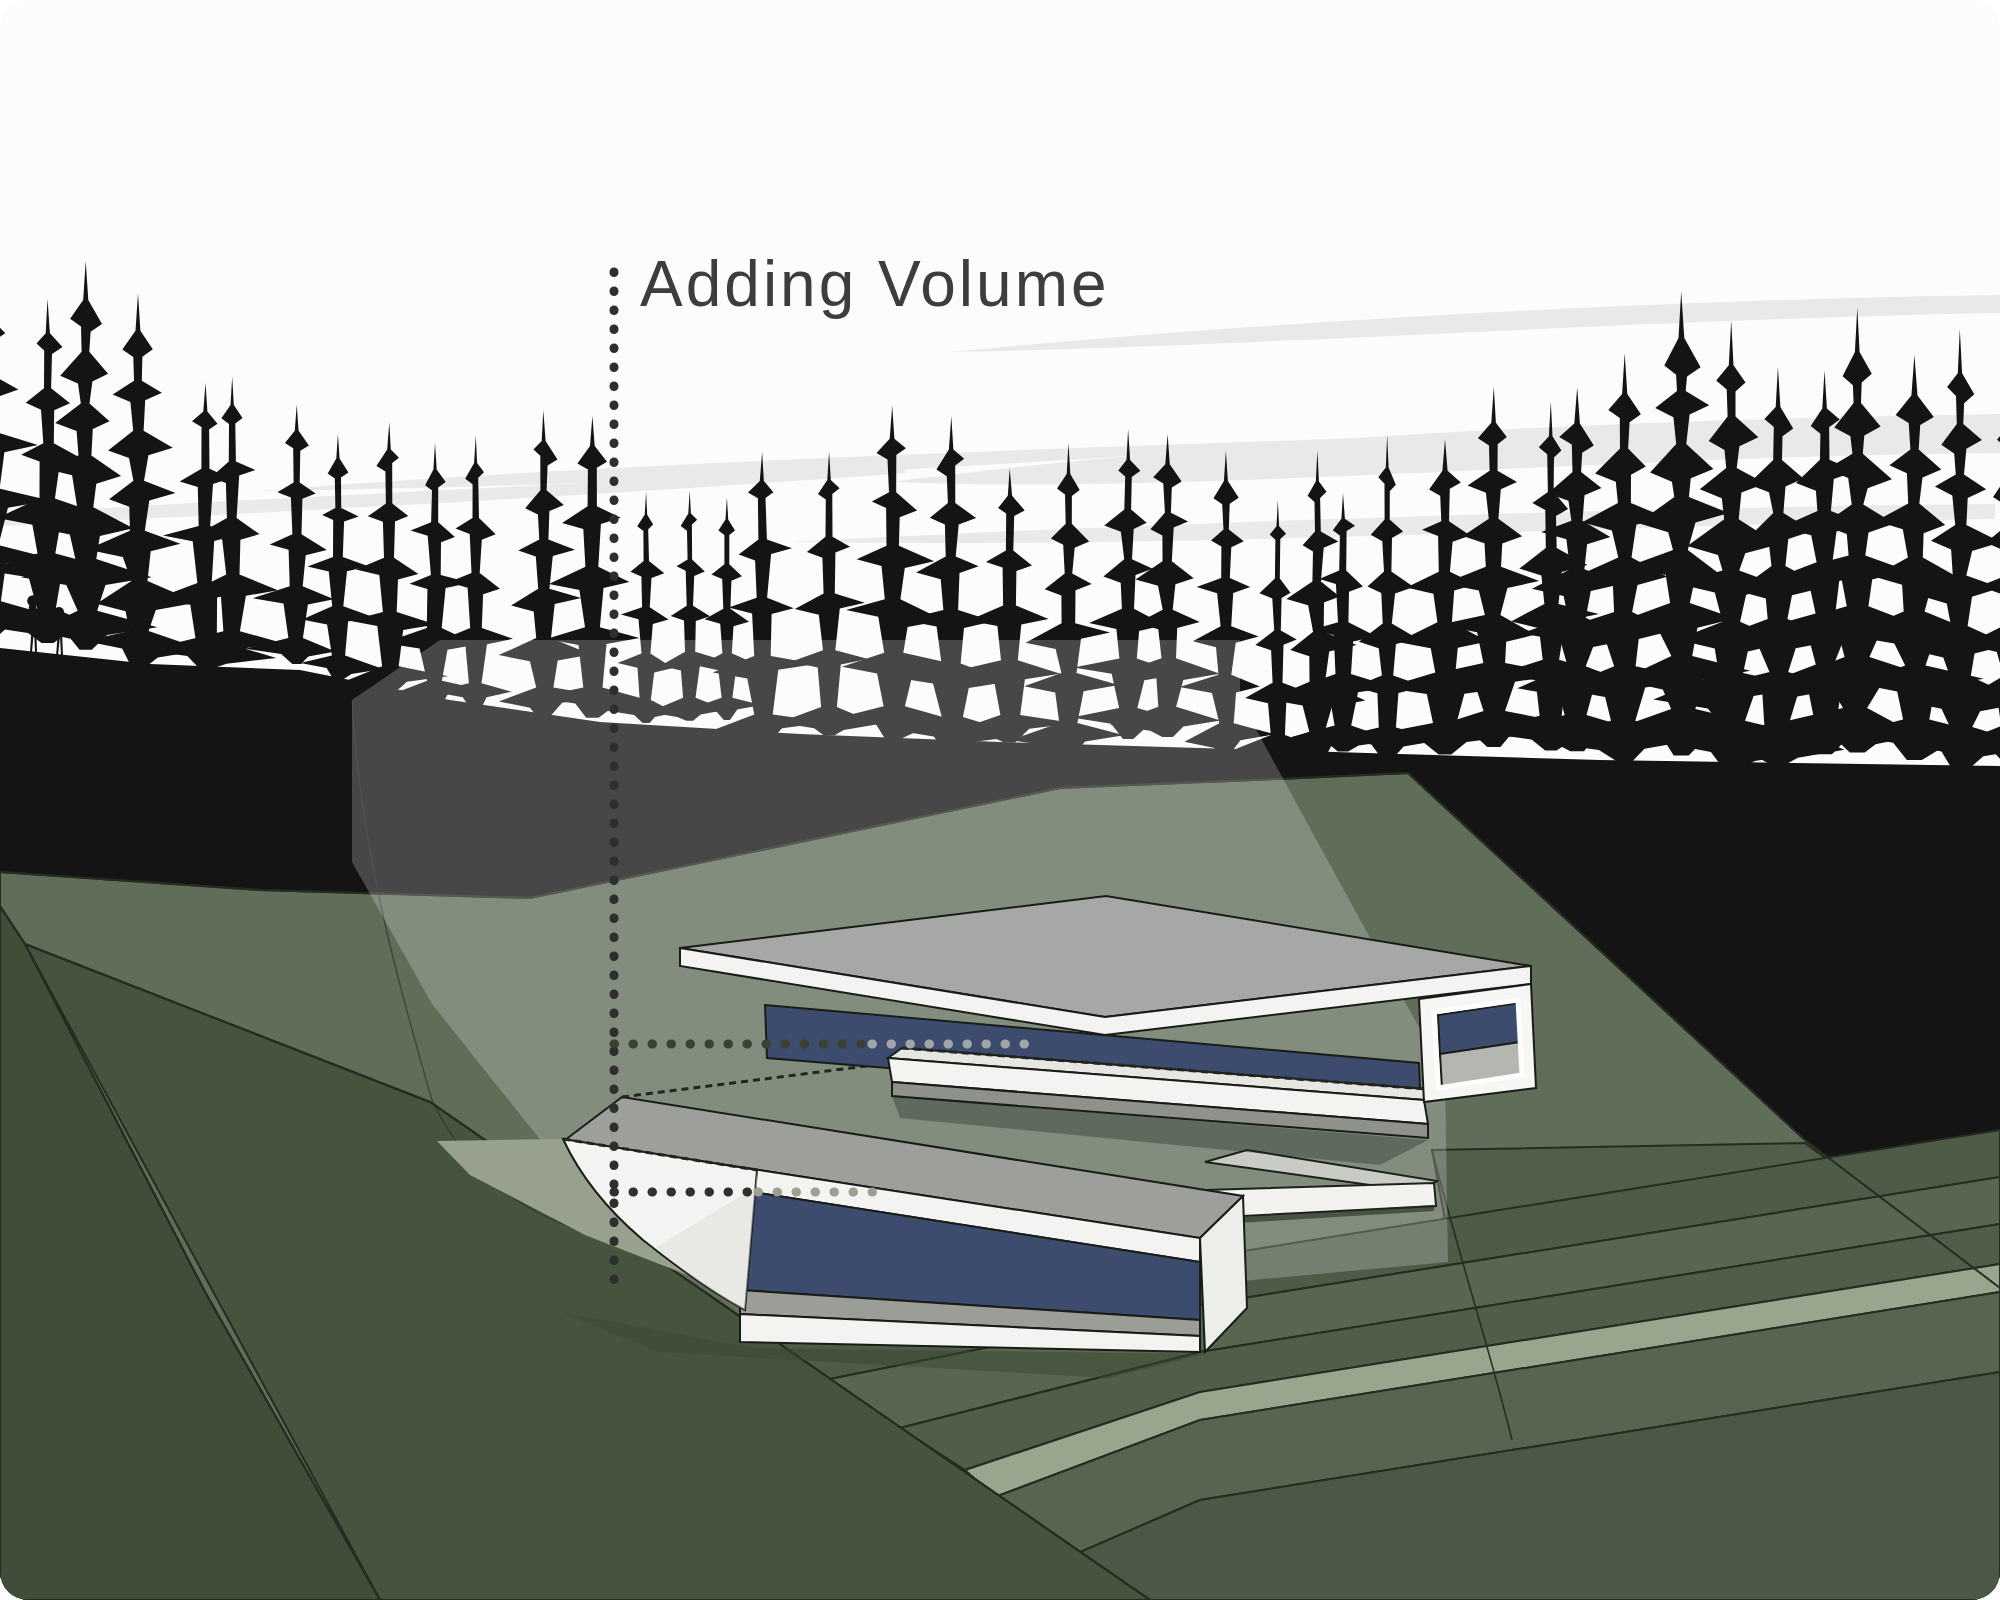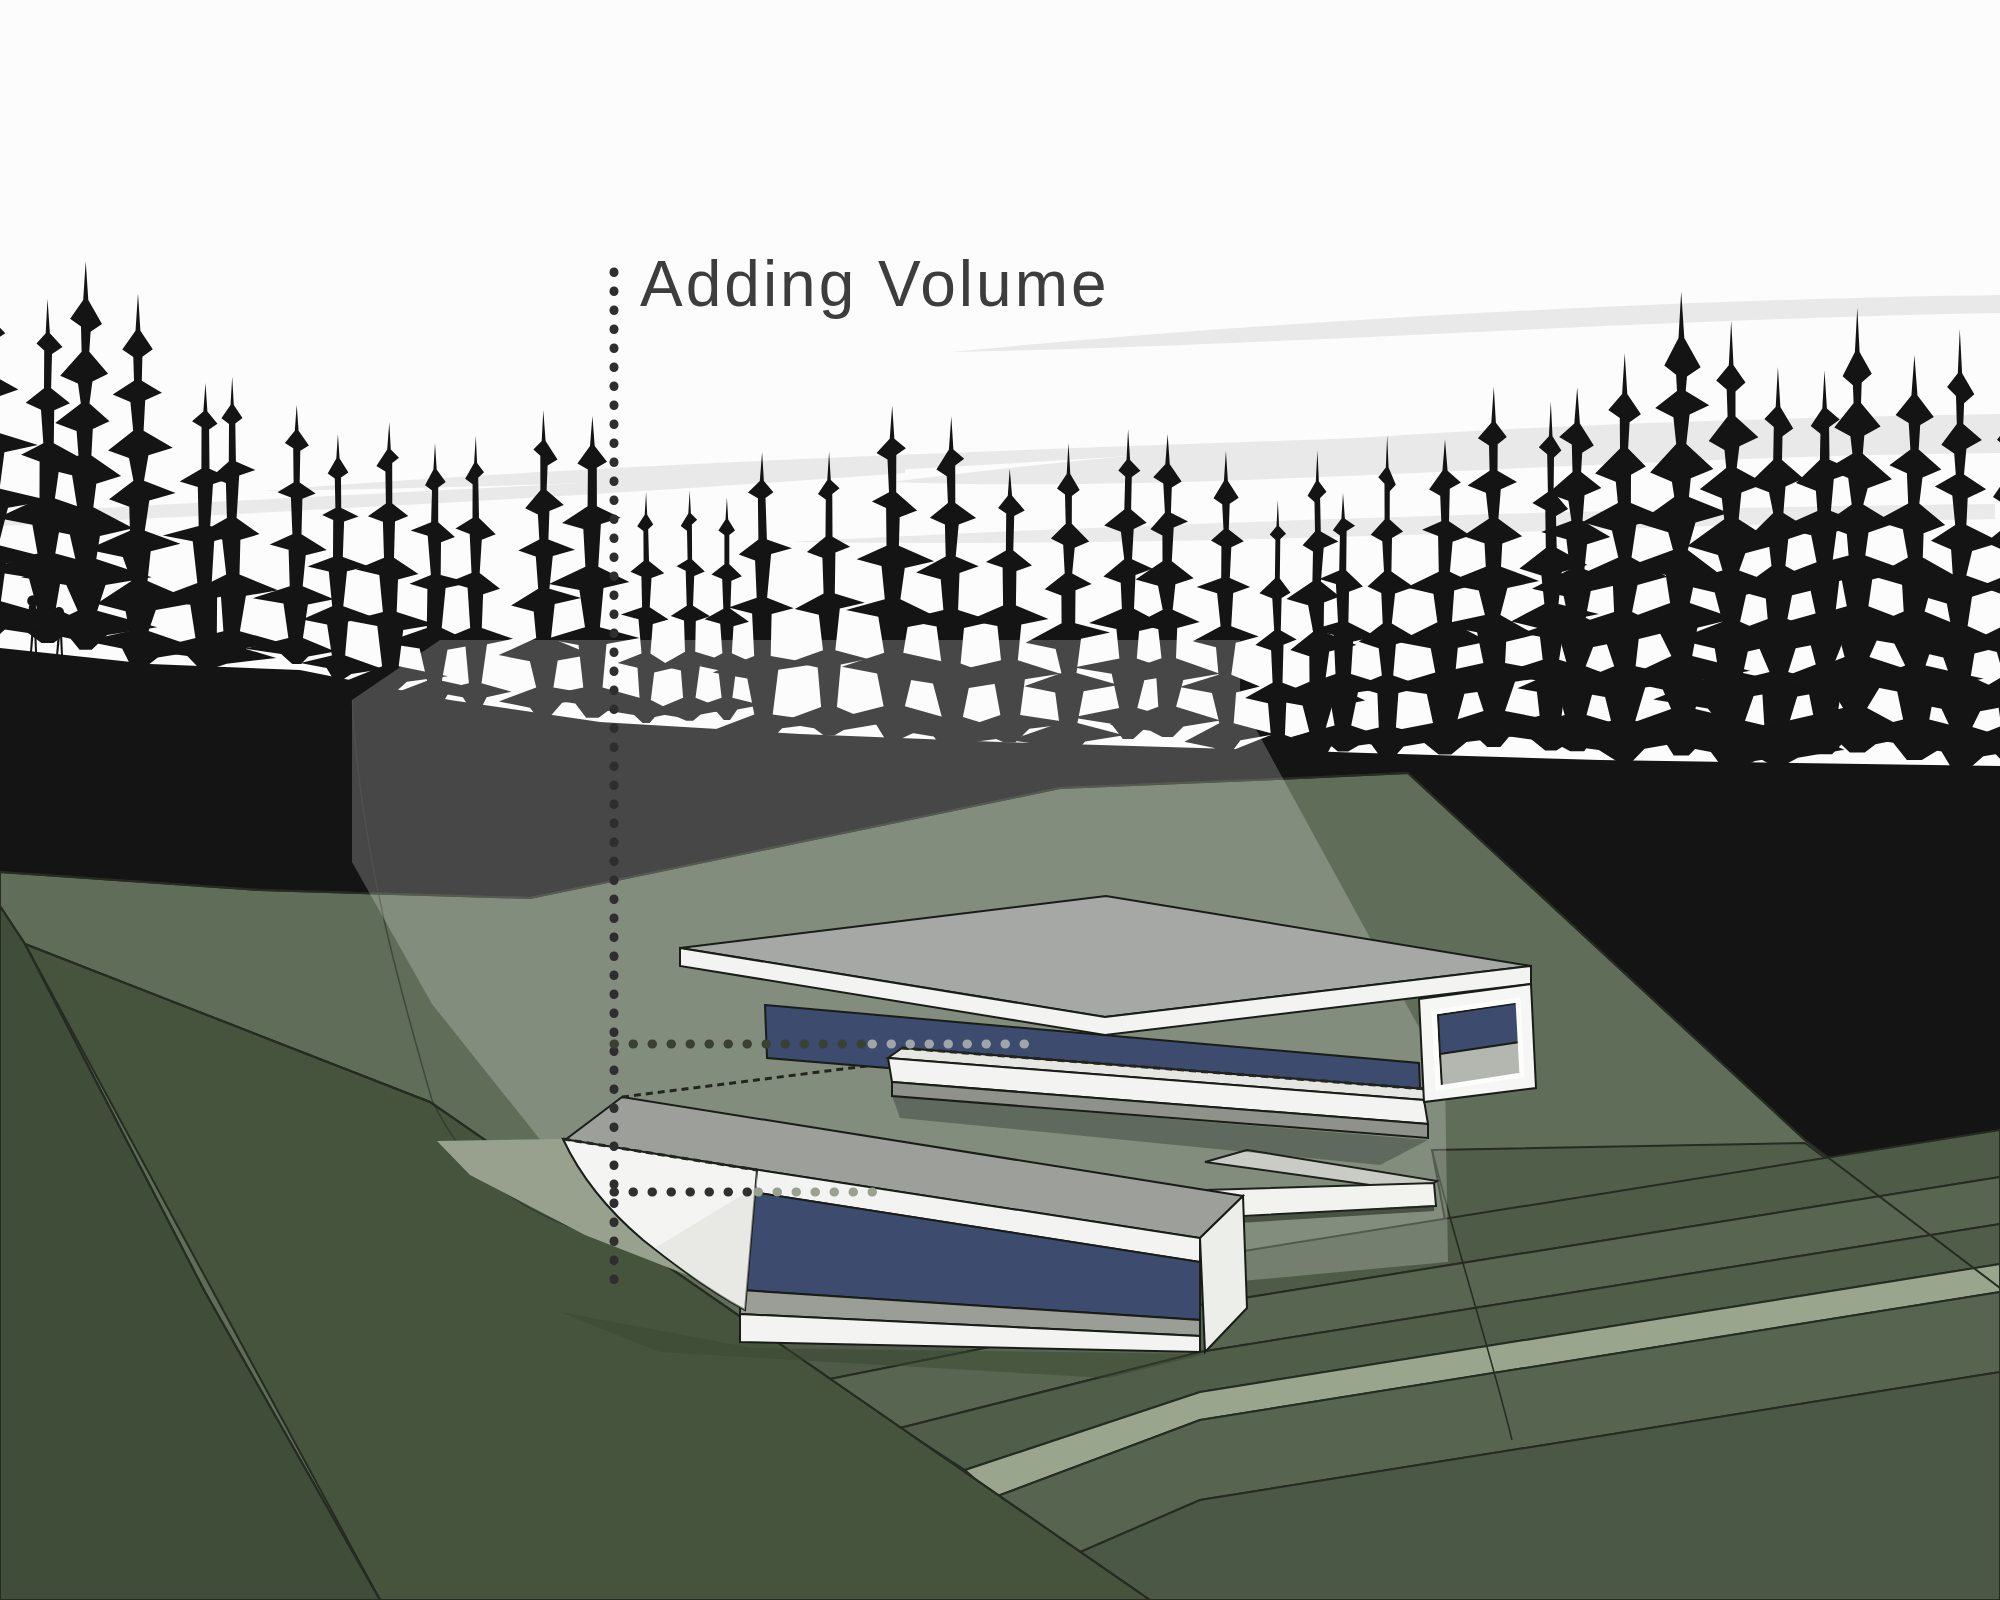--- a/index.html
+++ b/index.html
@@ -1,17 +1,17 @@
 <!DOCTYPE html>
 <html><head>
 <meta charset="utf-8">
 <style>
   html,body{margin:0;padding:0;background:#ffffff;}
   #stage{position:relative;width:2000px;height:1600px;overflow:hidden;
-         font-family:"Liberation Sans", sans-serif;}
+         font-family:"Liberation Sans", sans-serif;border-radius:28px;}
   #scene{position:absolute;left:0;top:0;}
   text.diagram-title{font-family:"Liberation Sans", sans-serif;
          font-size:64px;letter-spacing:3px;font-weight:400;}
 </style>
 </head>
 <body>
 
 <div id="stage">
 <svg id="scene" width="2000" height="1600" viewBox="0 0 2000 1600" xmlns="http://www.w3.org/2000/svg">
 

